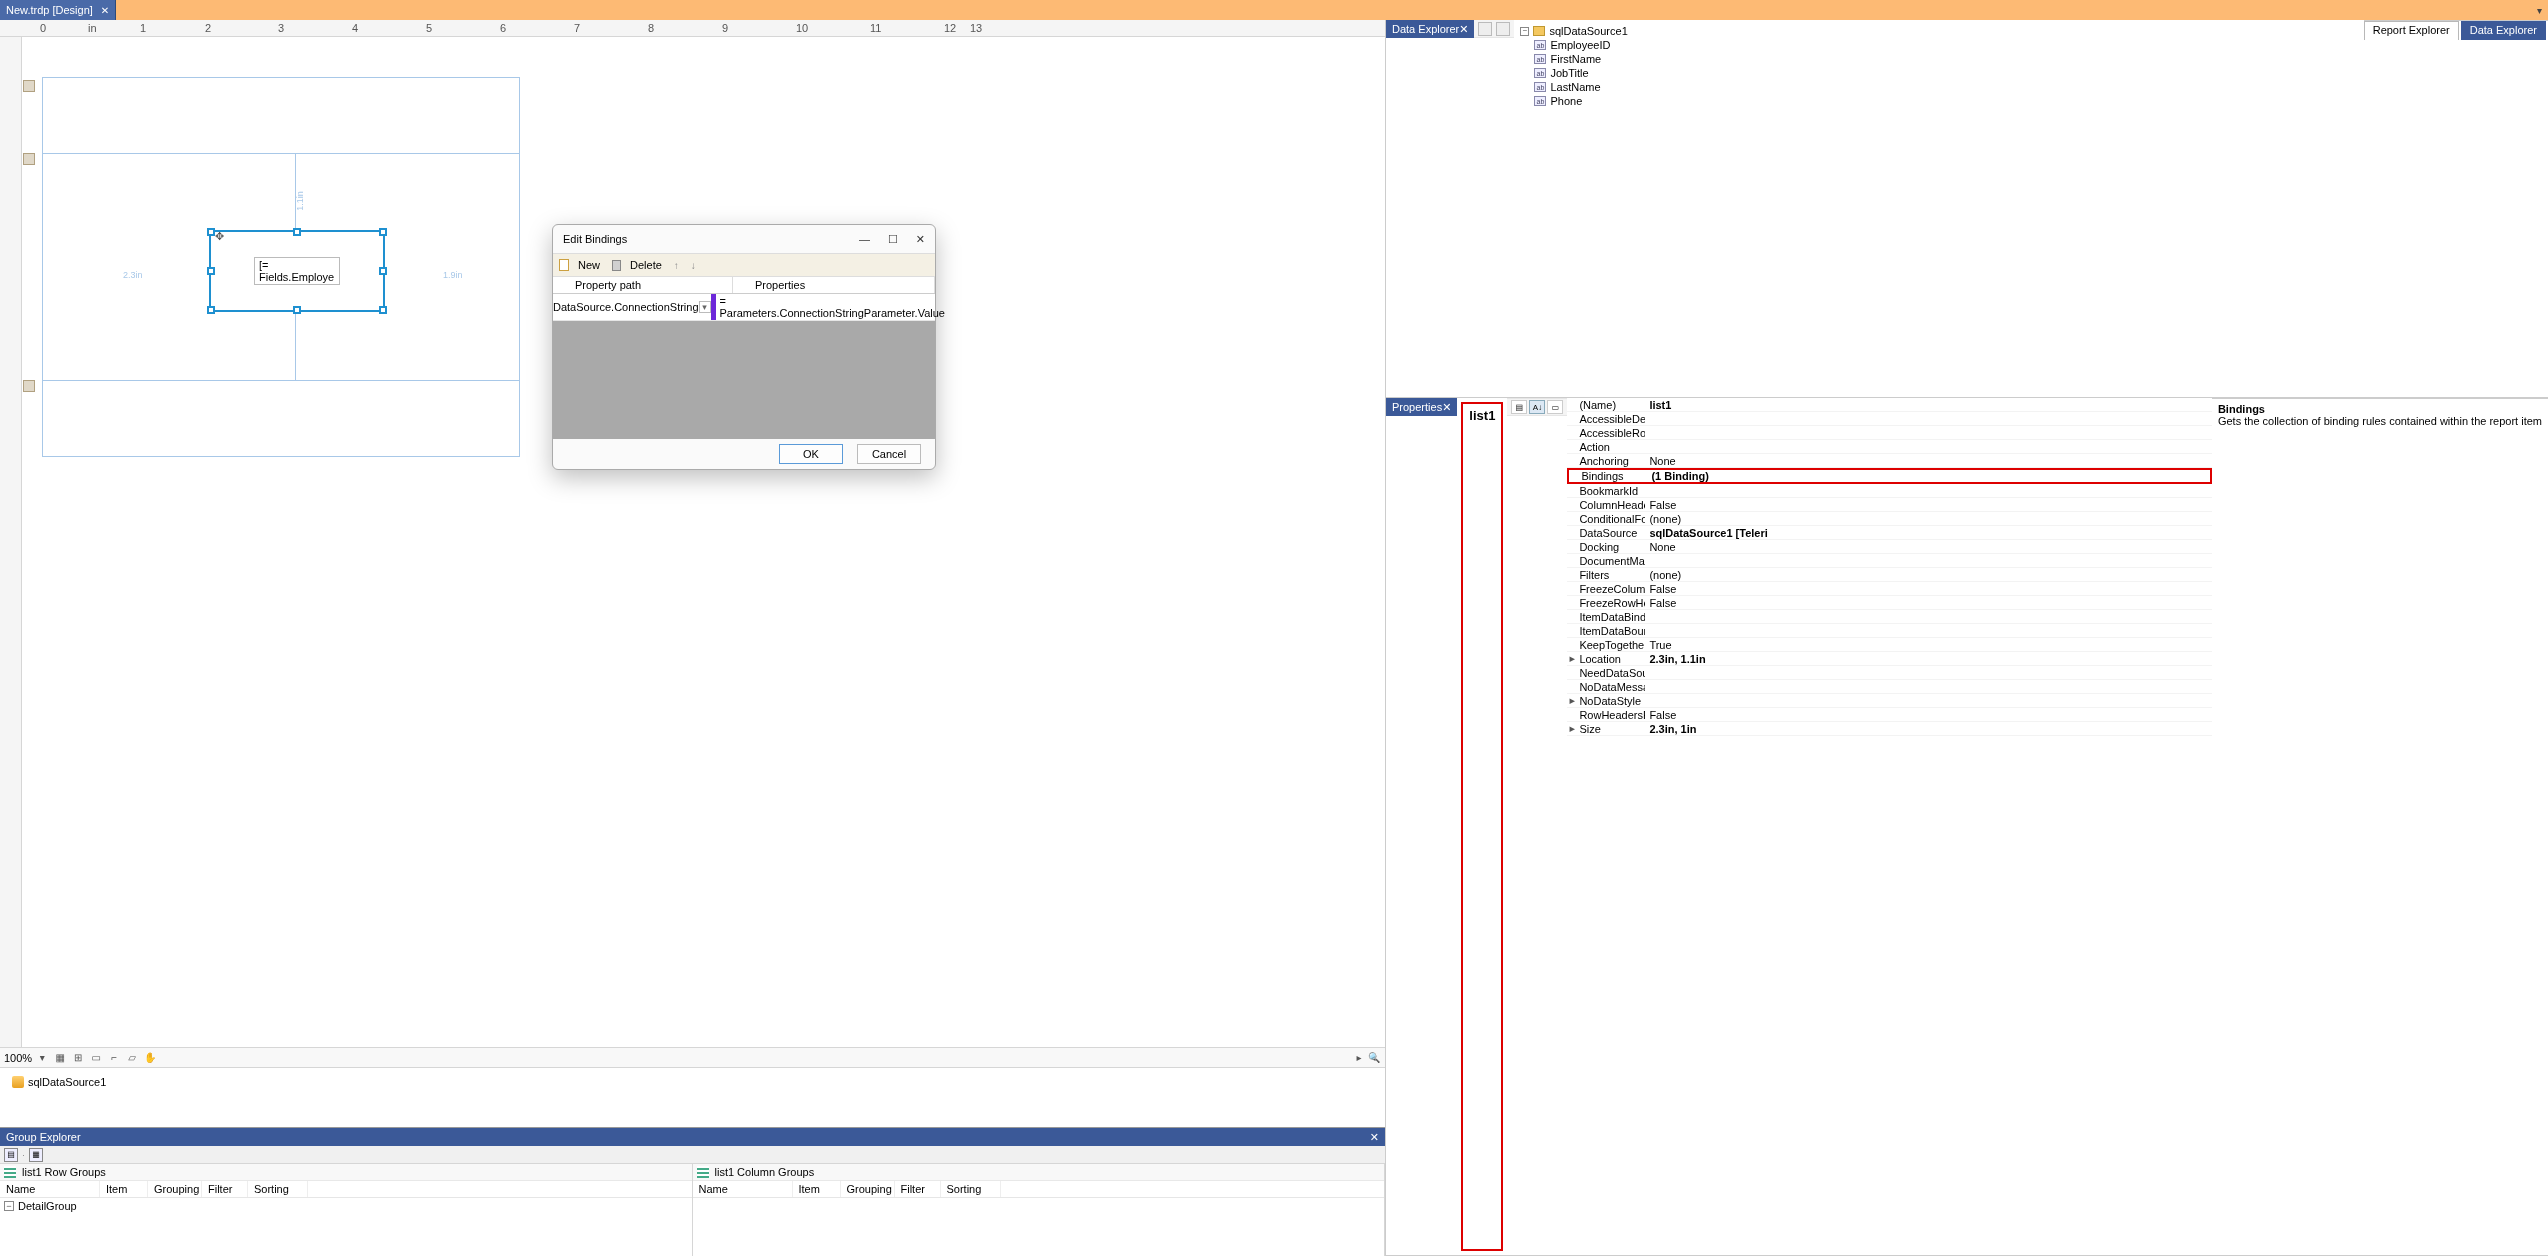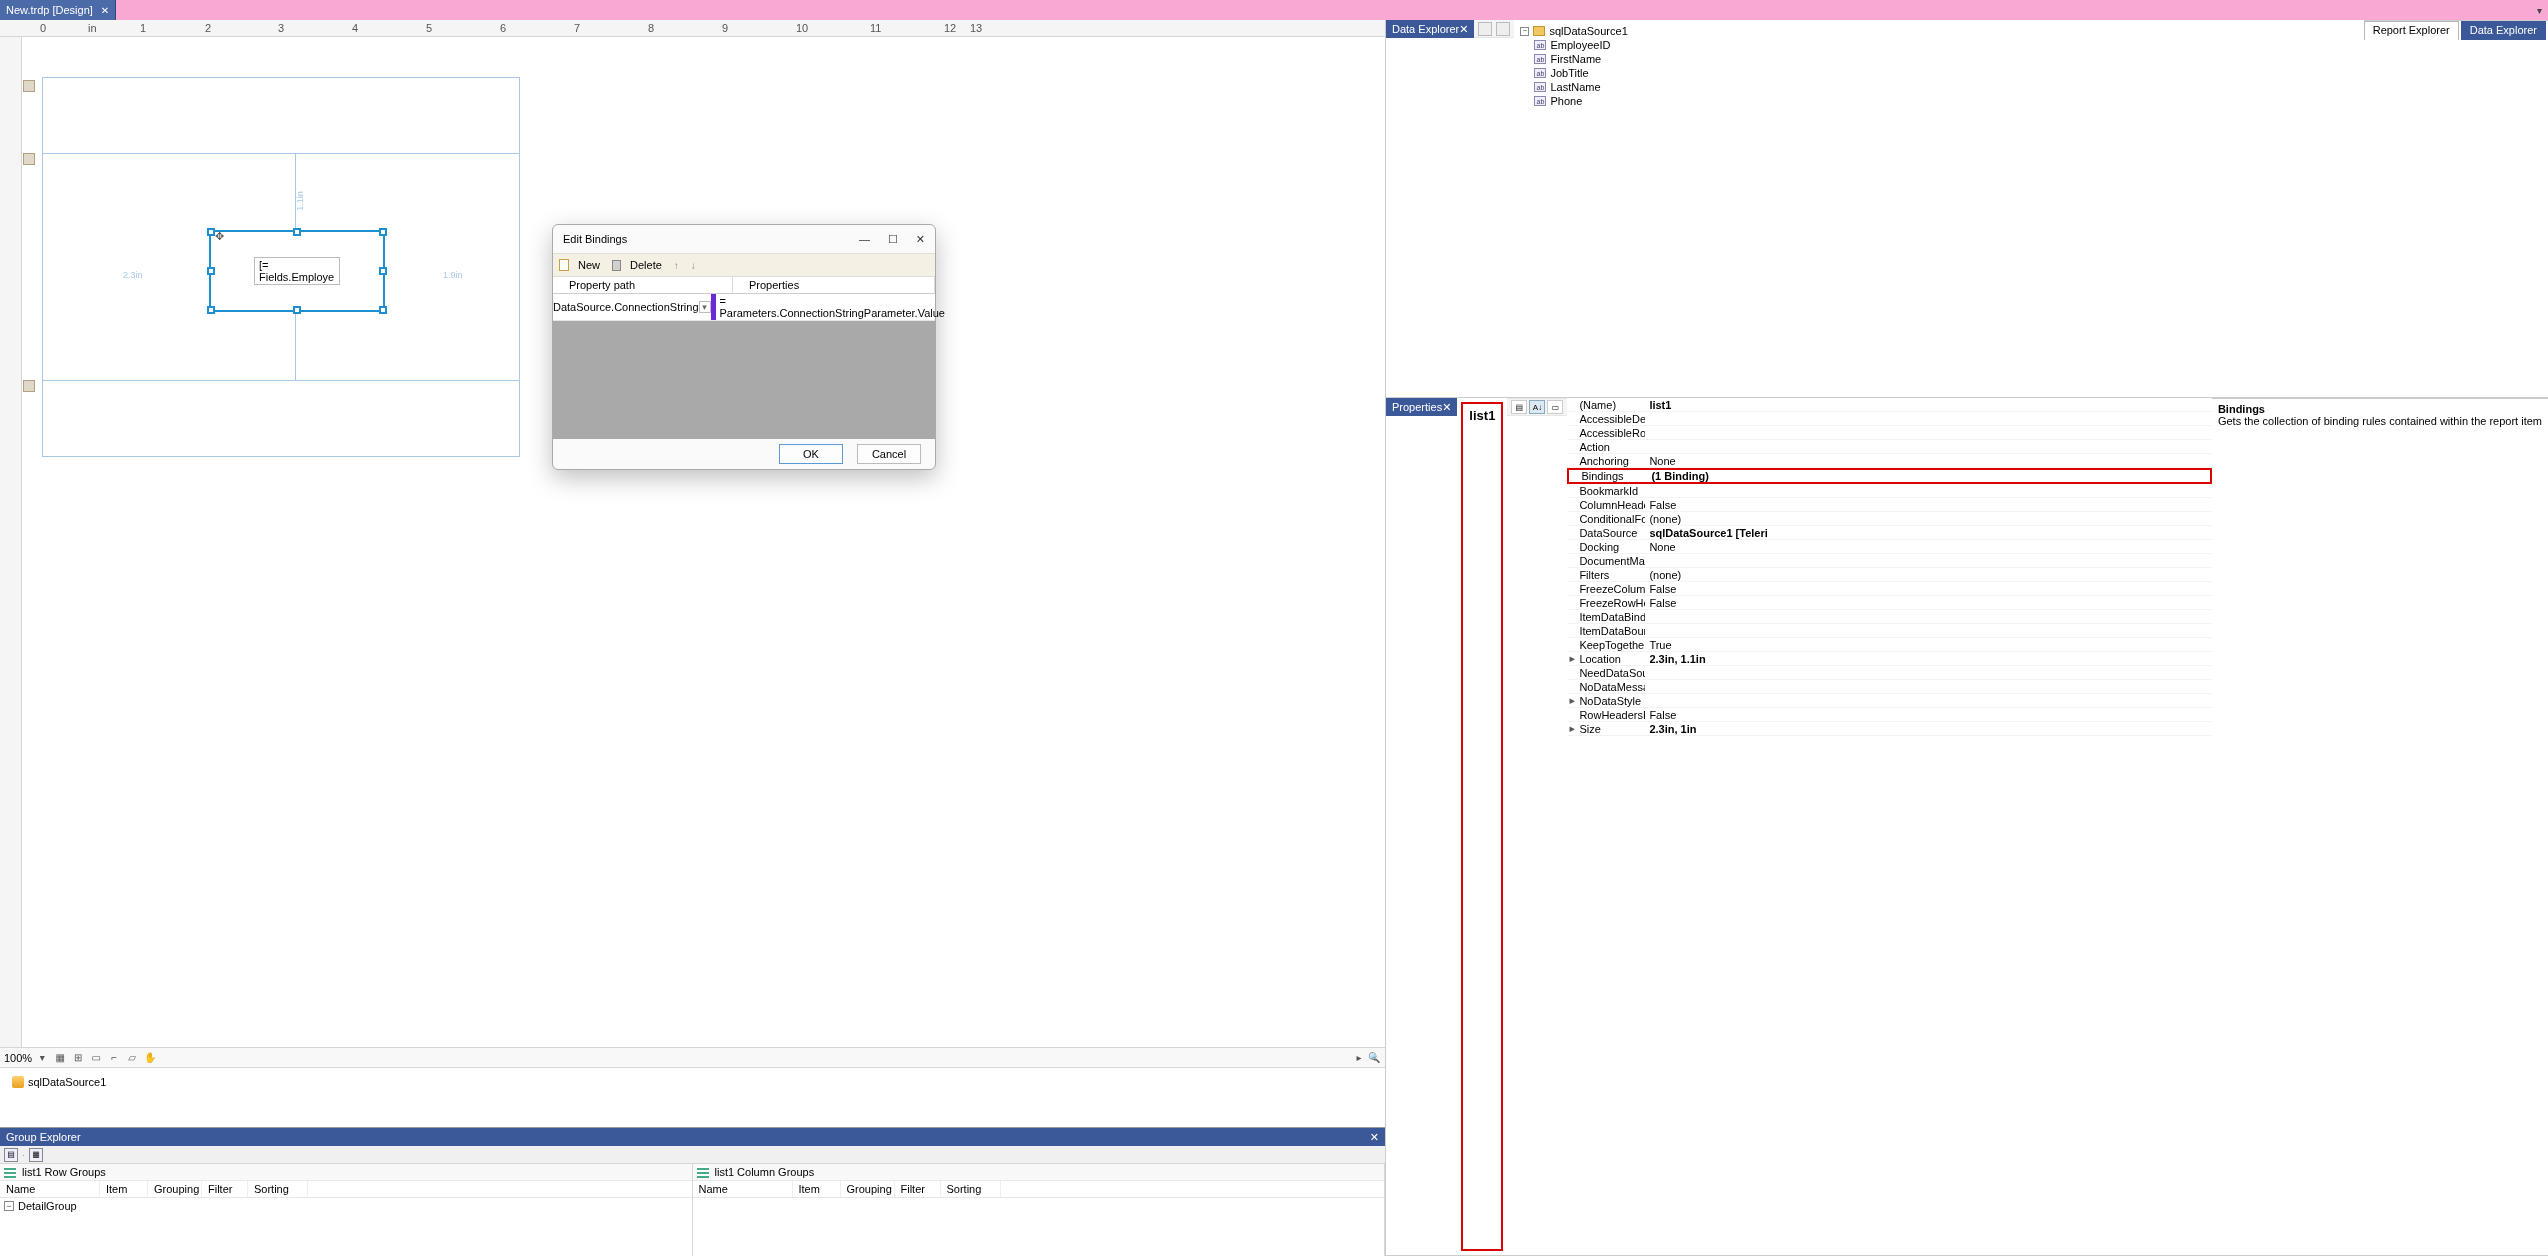--- a/index.html
+++ b/index.html
@@ -1,18 +1,18 @@
 <!DOCTYPE html>
 <html><head>
 <meta charset="utf-8">
 <style>
 * { box-sizing: border-box; margin: 0; padding: 0; font-family: "Segoe UI", Tahoma, sans-serif; font-size: 11px; }
 body { width: 2548px; height: 1256px; background: #fff; overflow: hidden; position: relative; }
 
-.tab-bar { background: #f9a8d4; height: 20px; display: flex; align-items: center; }
+.tab-bar { background: #fdba74; height: 20px; display: flex; align-items: center; }
 .doc-tab { background: #4a6aa8; height: 20px; display: flex; align-items: center; padding: 0 6px; color: #fff; border-right: 1px solid #2d4a7a; }
 .doc-tab .close { margin-left: 8px; font-size: 10px; cursor: pointer; }
 
 .layout { display: flex; height: calc(100% - 20px); }
 .center-col { flex: 0 0 1386px; display: flex; flex-direction: column; border-right: 1px solid #ccc; }
 .right-col { flex: 0 0 1162px; display: flex; flex-direction: column; }
 
 
 .ruler-h { height: 17px; background: #f5f5f5; border-bottom: 1px solid #d6d6d6; position: relative; display: flex; align-items: center; font-size: 9px; color: #555; }
 .ruler-h span { position: absolute; }
@@ -92,21 +92,21 @@
 .dialog { position: absolute; left: 552px; top: 224px; width: 384px; background: #fafafa; border: 1px solid #aaa; border-radius: 6px; box-shadow: 0 8px 24px rgba(0,0,0,0.25); }
 .dlg-title { height: 28px; display: flex; align-items: center; padding: 0 10px; font-size: 12px; }
 .dlg-title .btns { margin-left: auto; display: flex; gap: 18px; font-size: 12px; color: #333; }
 .dlg-title .btns span { cursor: pointer; }
 .dlg-toolbar { height: 24px; background: #f4f0e4; border-top: 1px solid #ddd; border-bottom: 1px solid #ddd; display: flex; align-items: center; padding: 0 6px; gap: 12px; font-size: 11px; }
 .dlg-toolbar .tb { display: flex; align-items: center; gap: 9px; cursor: pointer; }
 .dlg-toolbar .new-ic { width: 10px; height: 12px; background: #fff; border: 1px solid #cca040; position: relative; }
 .dlg-toolbar .del-ic { width: 9px; height: 11px; background: #d0d0d0; border: 1px solid #888; }
 .dlg-toolbar .arrow { color: #888; font-size: 10px; }
 .dlg-grid-hdr { display: flex; background: #fff; border-bottom: 1px solid #ccc; }
-.dlg-grid-hdr div { padding: 2px 16px; font-size: 11px; border-right: 1px solid #ddd; }
+.dlg-grid-hdr div { padding: 2px 22px; font-size: 11px; border-right: 1px solid #ddd; }
 .dlg-grid-hdr .c1 { width: 180px; } .dlg-grid-hdr .c2 { flex: 1; }
 .dlg-grid-row { display: flex; background: #fff; border-bottom: 1px solid #e6e6e6; }
 .dlg-grid-row .c1 { width: 180px; padding: 1px 0; font-size: 11px; border-right: 5px solid #6d28d9; display: flex; align-items: center; }
 .dlg-grid-row .c1 .dd { margin-left: auto; font-size: 9px; color: #666; border: 1px solid #bbb; width: 12px; text-align: center; }
 .dlg-grid-row .c2 { flex: 1; padding: 1px 4px; font-size: 11px; }
 .dlg-grid-body { height: 118px; background: #a9a9a9; }
 .dlg-footer { height: 30px; display: flex; align-items: center; justify-content: flex-end; gap: 14px; padding: 0 14px; }
 .dlg-btn { width: 64px; height: 20px; border: 1px solid #9bb8d8; background: #fdfdfd; font-size: 11px; cursor: pointer; }
 .dlg-btn.ok { border-color: #5a9ad8; }
 .dlg-btn.cancel { border-color: #bbb; }

